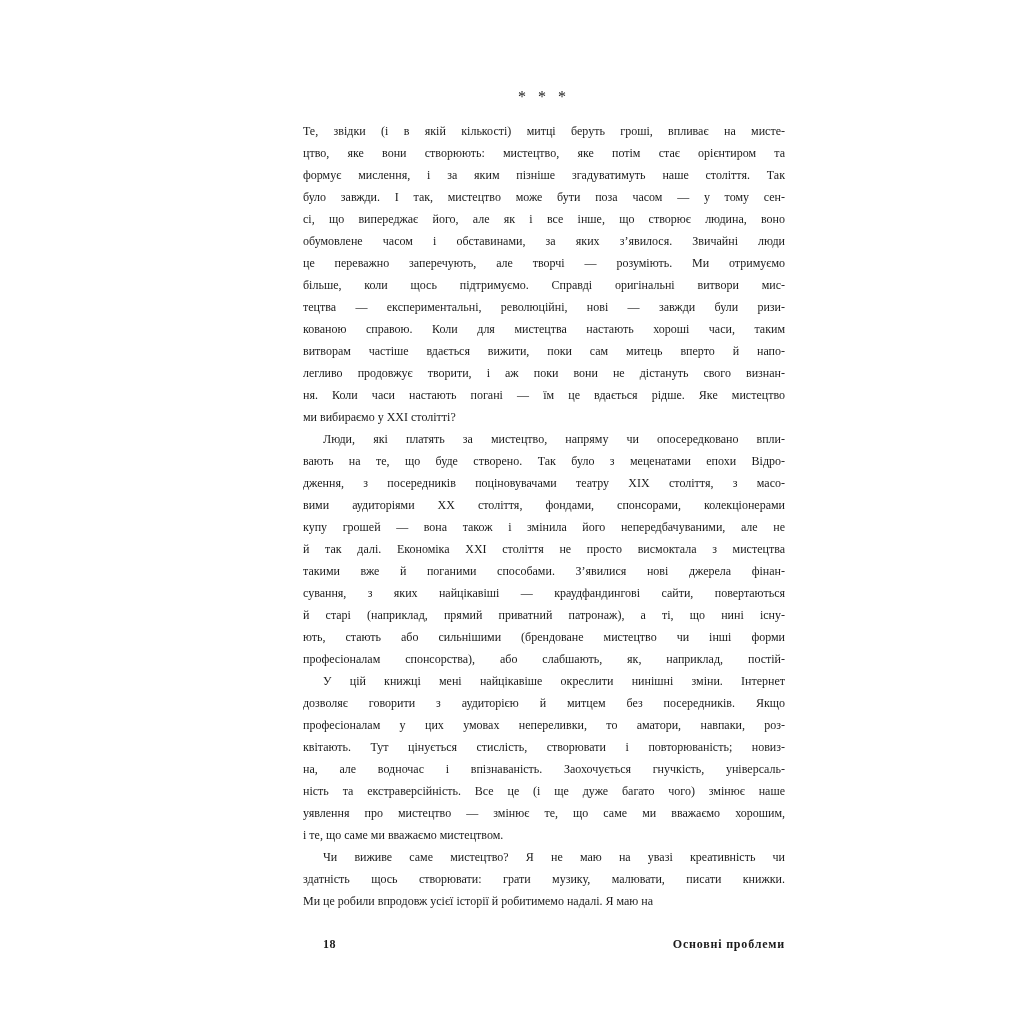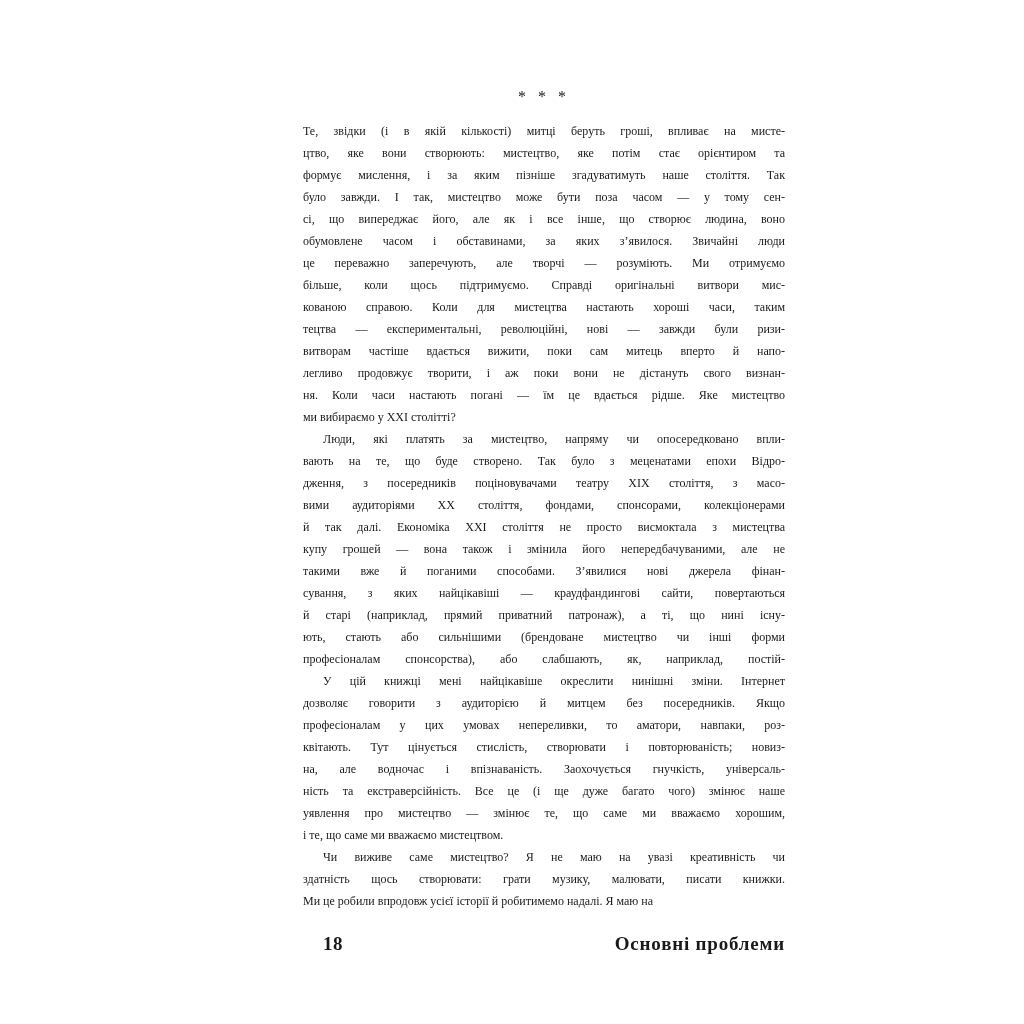--- a/index.html
+++ b/index.html
@@ -56,21 +56,21 @@
     padding-left: 20px;
   }
   .footer {
     position: absolute;
     left: 303px;
     top: 934px;
     width: 482px;
     display: flex;
     justify-content: space-between;
     align-items: flex-start;
-    font-size: 19px;
+    font-size: 12px;
     line-height: 20px;
   }
   .folio {
     padding-left: 20px;
     font-weight: bold;
     letter-spacing: 0.5px;
   }
   .running-title {
     font-weight: bold;
     letter-spacing: 0.8px;
@@ -87,34 +87,34 @@
     <main class="body-text" id="body-container">
         <div class="paragraph">
           <div class="line">Те, звідки (і в якій кількості) митці беруть гроші, впливає на мисте-</div>
           <div class="line">цтво, яке вони створюють: мистецтво, яке потім стає орієнтиром та</div>
           <div class="line">формує мислення, і за яким пізніше згадуватимуть наше століття. Так</div>
           <div class="line">було завжди. І так, мистецтво може бути поза часом — у тому сен-</div>
           <div class="line">сі, що випереджає його, але як і все інше, що створює людина, воно</div>
           <div class="line">обумовлене часом і обставинами, за яких з’явилося. Звичайні люди</div>
           <div class="line">це переважно заперечують, але творчі — розуміють. Ми отримуємо</div>
           <div class="line">більше, коли щось підтримуємо. Справді оригінальні витвори мис-</div>
+          <div class="line">тецтва — експериментальні, революційні, нові — завжди були ризи-</div>
           <div class="line">кованою справою. Коли для мистецтва настають хороші часи, таким</div>
-          <div class="line">тецтва — експериментальні, революційні, нові — завжди були ризи-</div>
           <div class="line">витворам частіше вдається вижити, поки сам митець вперто й напо-</div>
           <div class="line">легливо продовжує творити, і аж поки вони не дістануть свого визнан-</div>
           <div class="line">ня. Коли часи настають погані — їм це вдається рідше. Яке мистецтво</div>
           <div class="line last">ми вибираємо у XXI столітті?</div>
         </div>
         <div class="paragraph">
           <div class="line indent">Люди, які платять за мистецтво, напряму чи опосередковано впли-</div>
           <div class="line">вають на те, що буде створено. Так було з меценатами епохи Відро-</div>
           <div class="line">дження, з посередників поціновувачами театру XIX століття, з масо-</div>
           <div class="line">вими аудиторіями XX століття, фондами, спонсорами, колекціонерами</div>
+          <div class="line">купу грошей — вона також і змінила його непередбачуваними, але не</div>
           <div class="line">й так далі. Економіка XXI століття не просто висмоктала з мистецтва</div>
-          <div class="line">купу грошей — вона також і змінила його непередбачуваними, але не</div>
           <div class="line">такими вже й поганими способами. З’явилися нові джерела фінан-</div>
           <div class="line">сування, з яких найцікавіші — краудфандингові сайти, повертаються</div>
           <div class="line">й старі (наприклад, прямий приватний патронаж), а ті, що нині існу-</div>
           <div class="line">ють, стають або сильнішими (брендоване мистецтво чи інші форми</div>
           <div class="line">професіоналам спонсорства), або слабшають, як, наприклад, постій-</div>
         </div>
         <div class="paragraph">
           <div class="line indent">У цій книжці мені найцікавіше окреслити нинішні зміни. Інтернет</div>
           <div class="line">дозволяє говорити з аудиторією й митцем без посередників. Якщо</div>
           <div class="line">професіоналам у цих умовах непереливки, то аматори, навпаки, роз-</div>

